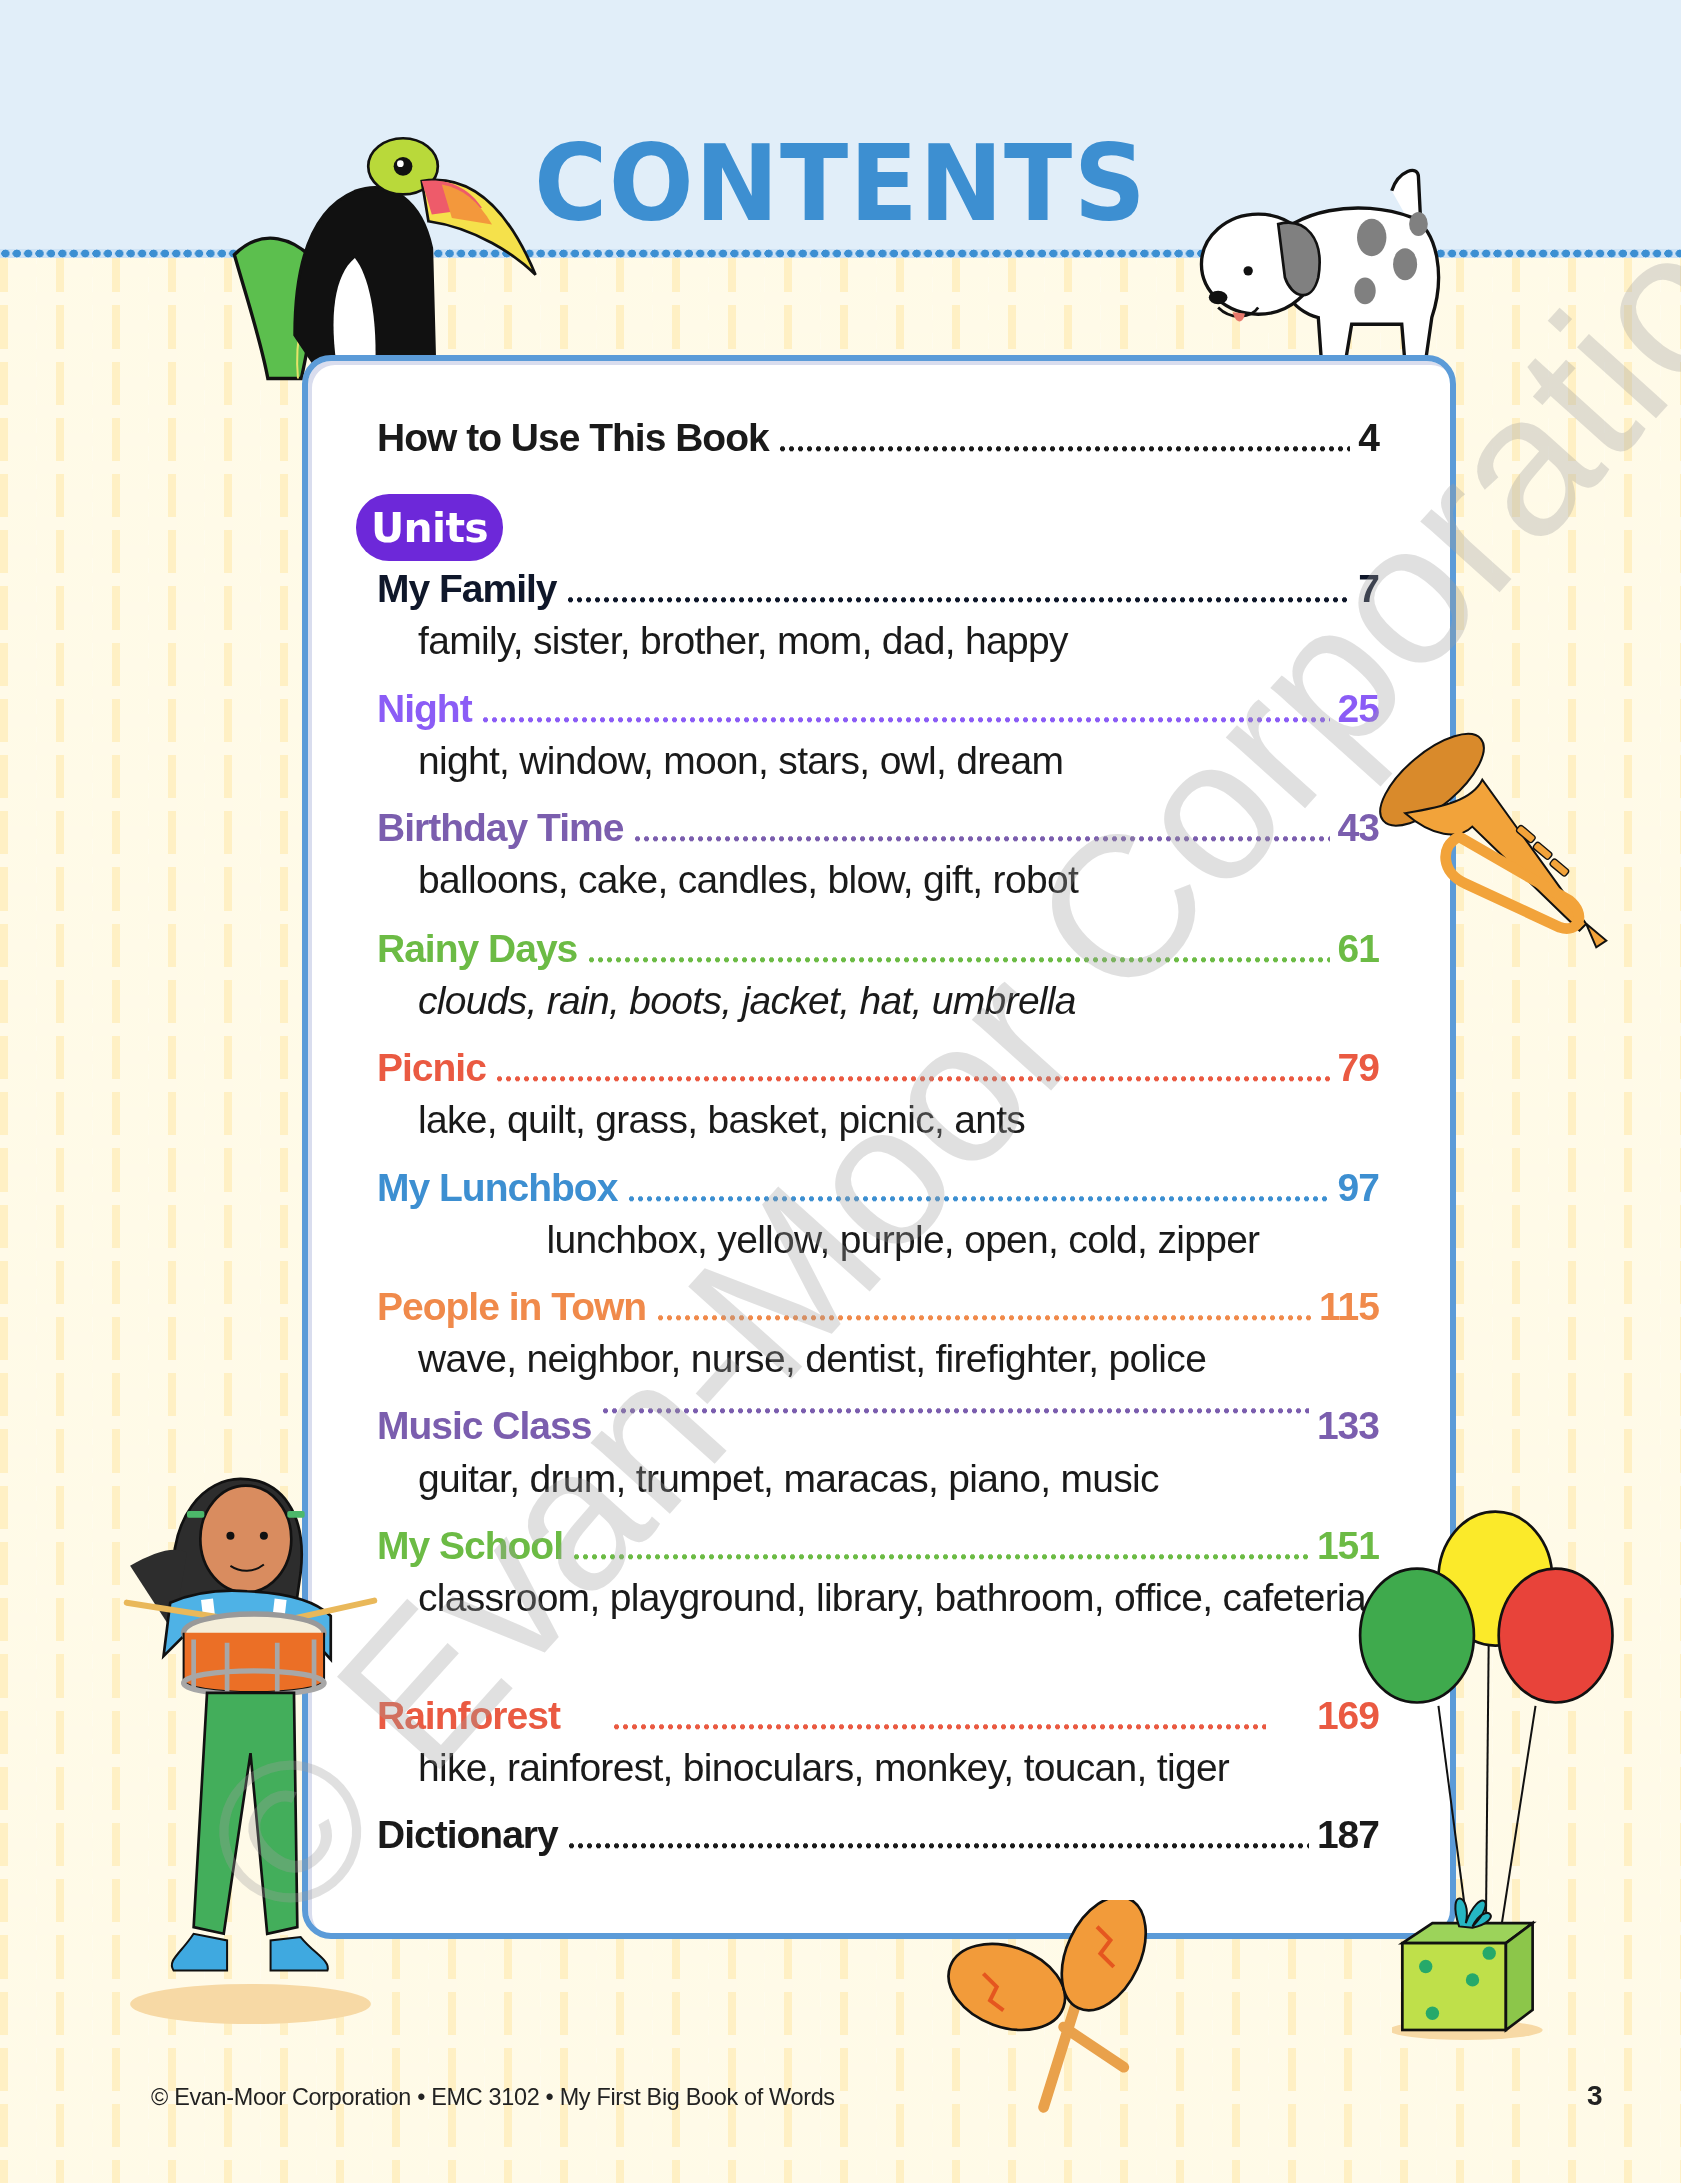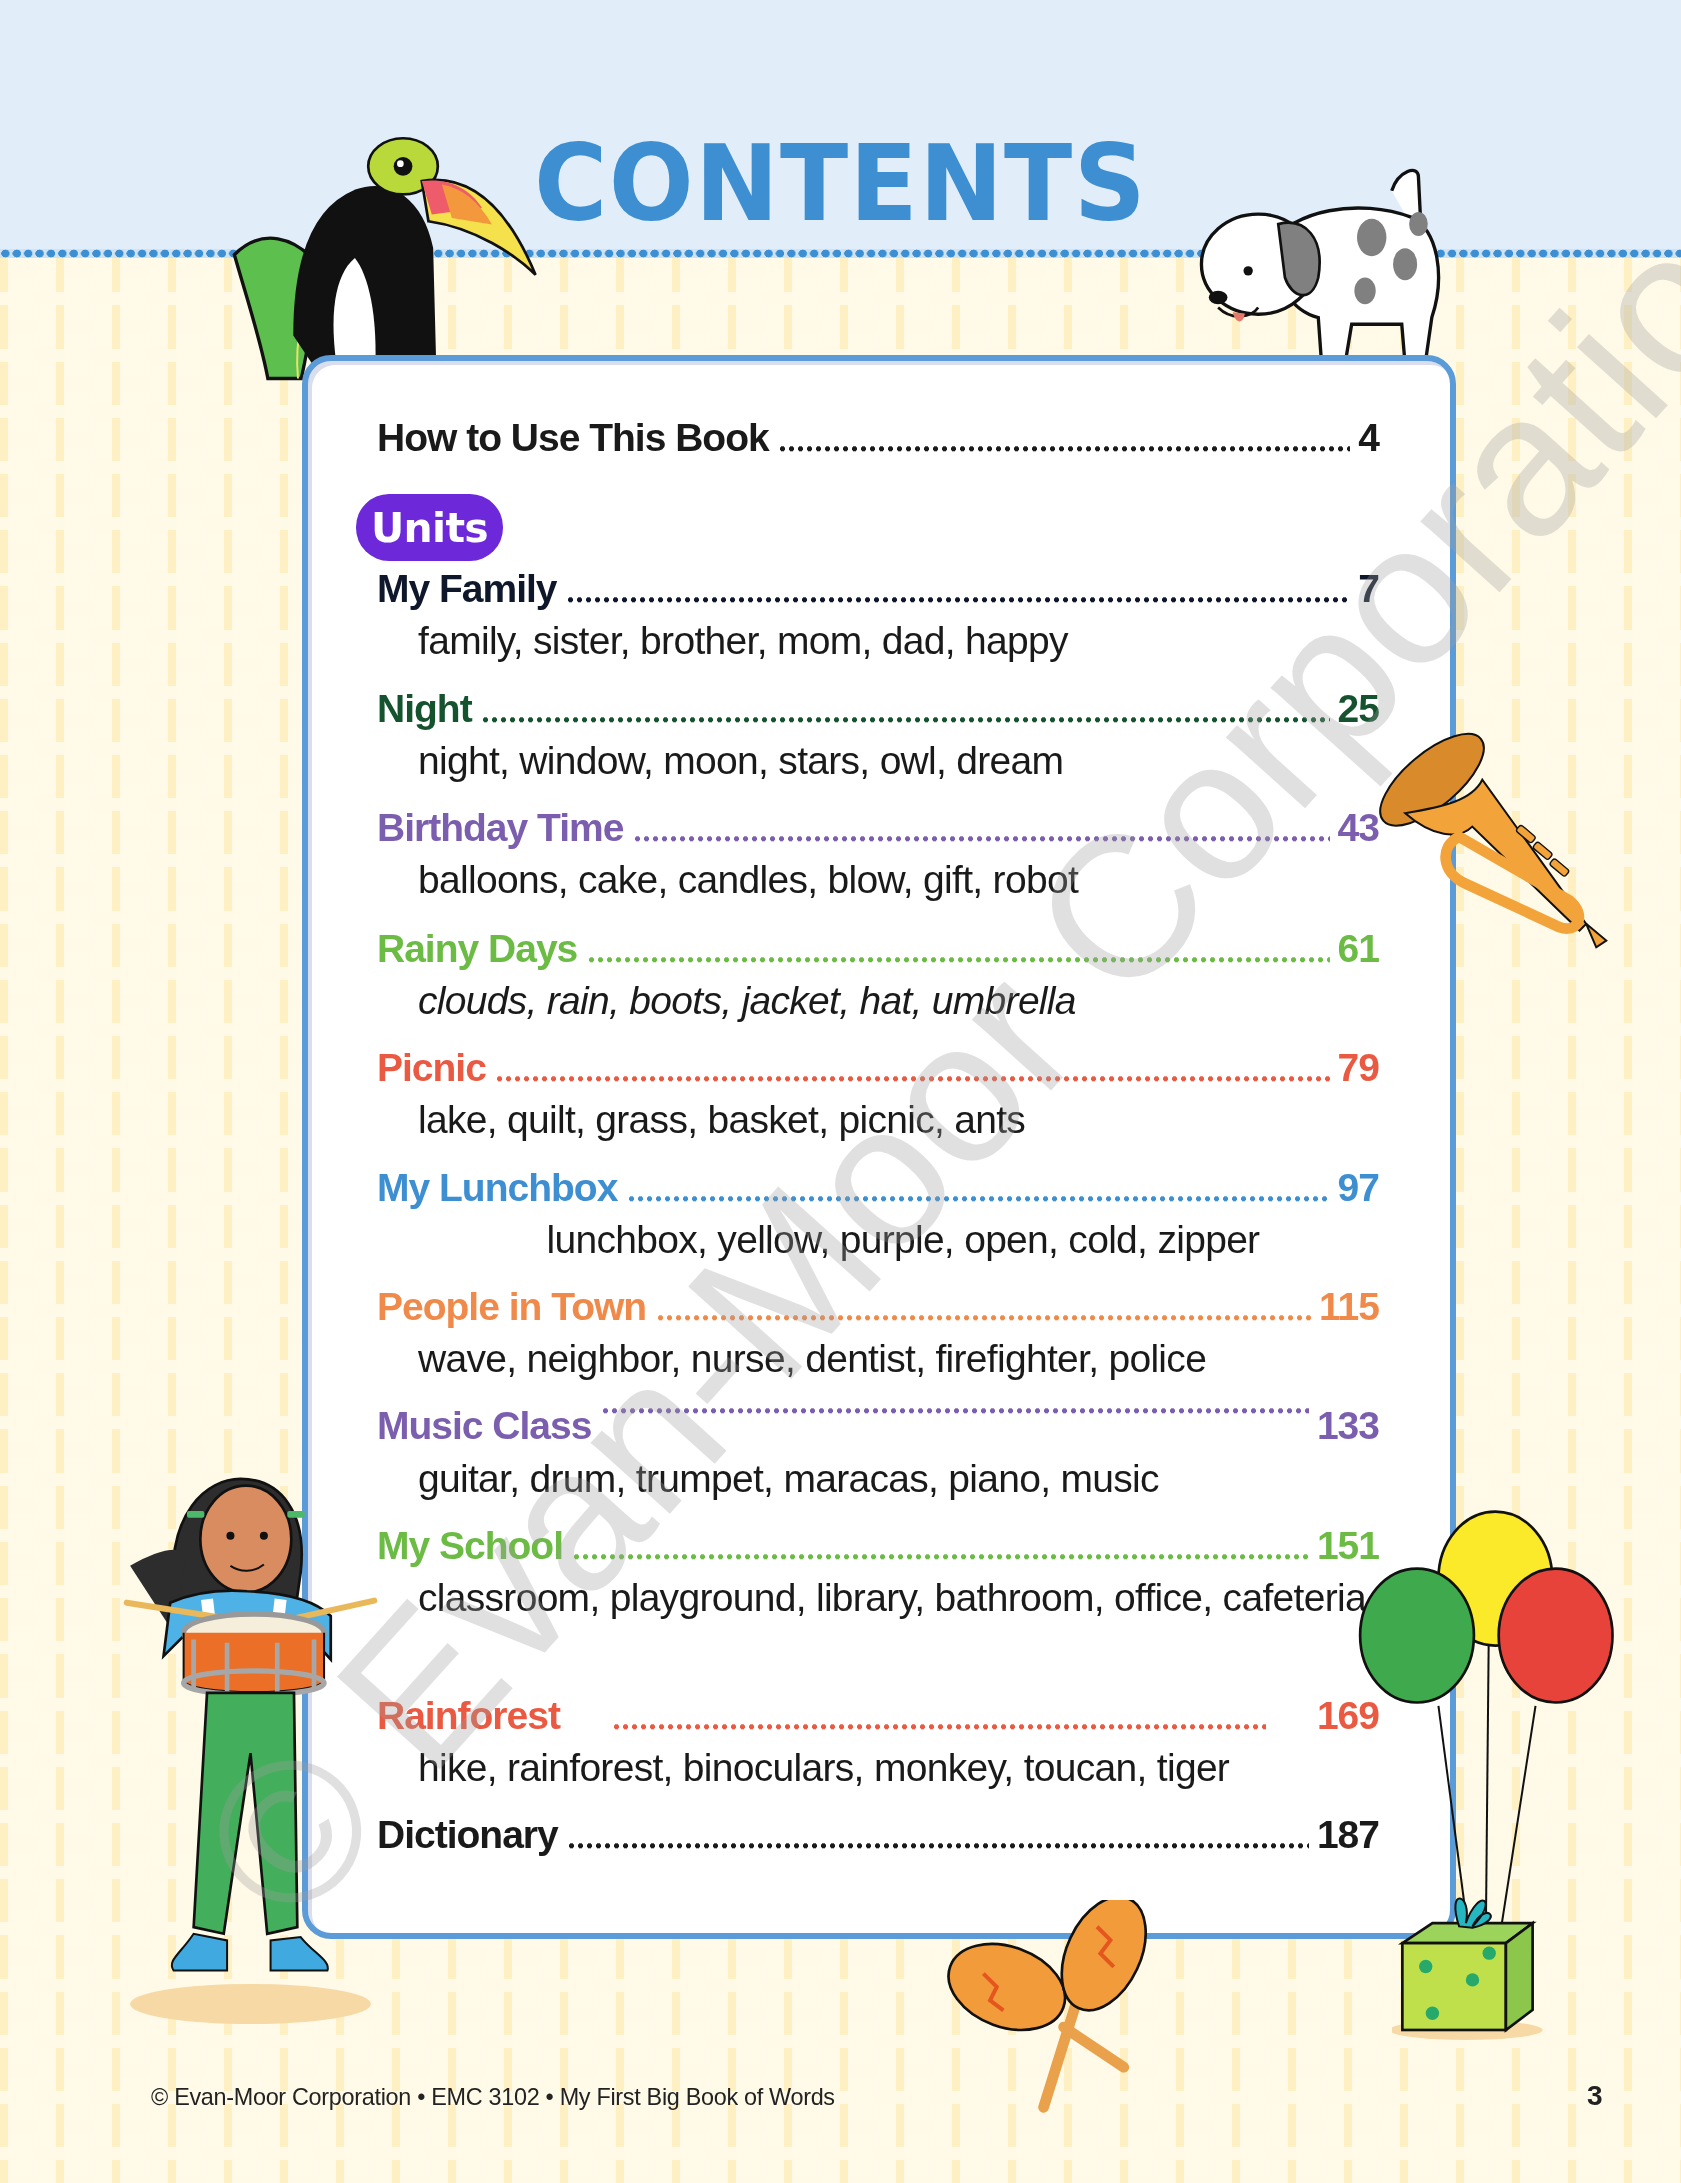--- a/index.html
+++ b/index.html
@@ -204,21 +204,21 @@
 
 <div class="units-pill">Units</div>
 
 <div id="units-list">
     <div class="entry" style="top: 569px; color: #0f172a;">
       <span class="label">My Family</span>
       <span class="leader"></span>
       <span class="page">7</span>
     </div>
     <div class="words" style="top: 617px;">family, sister, brother, mom, dad, happy</div>
-    <div class="entry" style="top: 689px; color: #14532d;">
+    <div class="entry" style="top: 689px; color: #8b5cf6;">
       <span class="label">Night</span>
       <span class="leader"></span>
       <span class="page">25</span>
     </div>
     <div class="words" style="top: 737px;">night, window, moon, stars, owl, dream</div>
     <div class="entry" style="top: 808px; color: rgb(123, 94, 174);">
       <span class="label">Birthday Time</span>
       <span class="leader"></span>
       <span class="page">43</span>
     </div>

